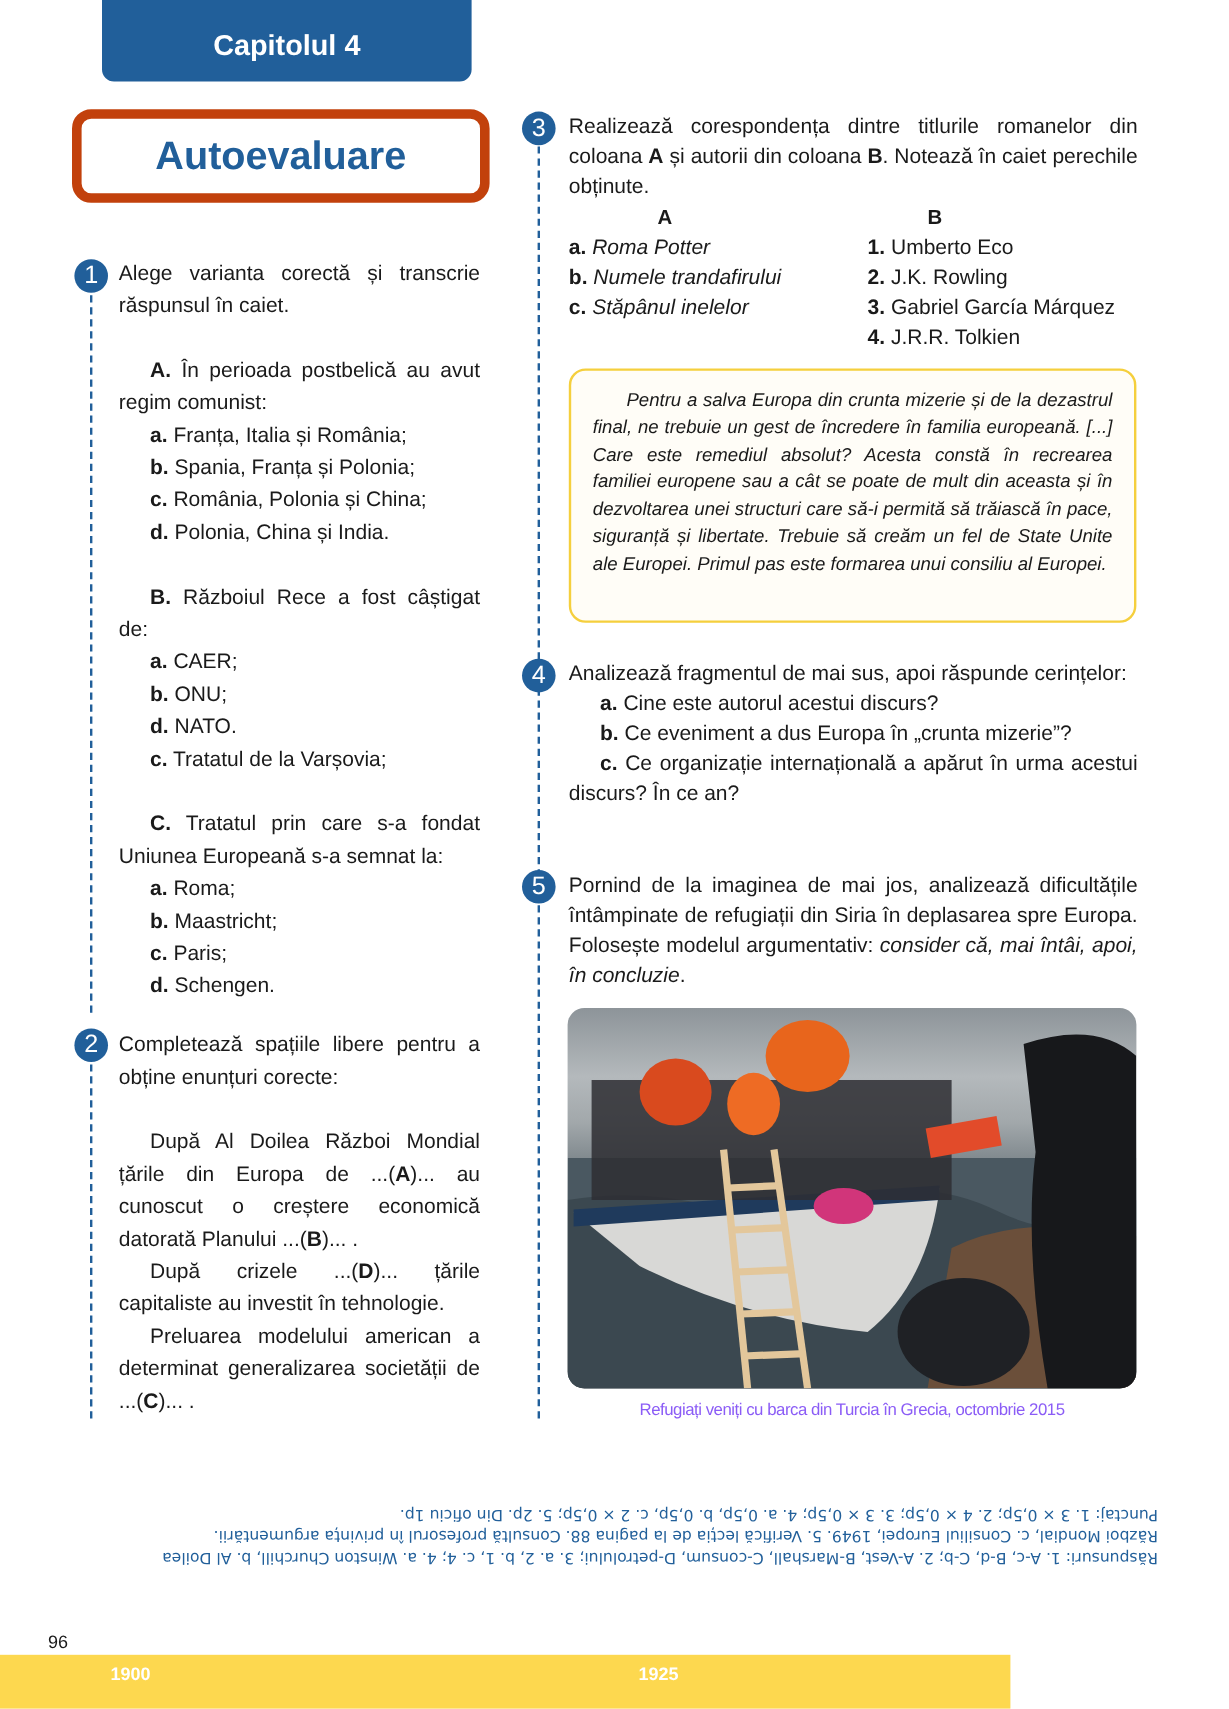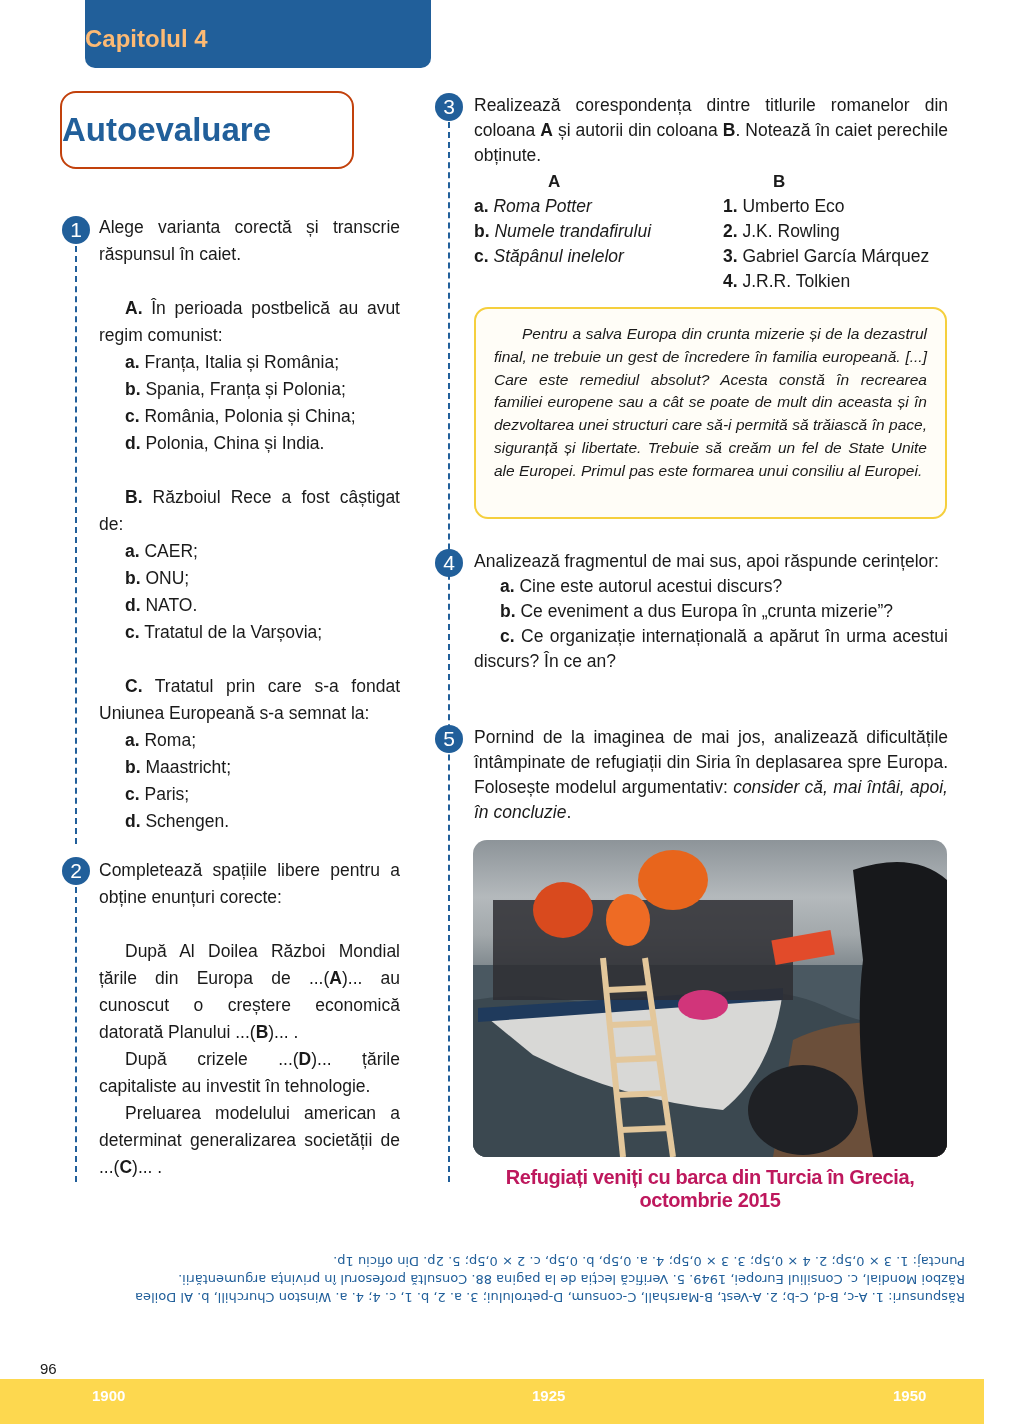--- a/index.html
+++ b/index.html
@@ -1,29 +1,29 @@
 <!DOCTYPE html>
 <html><head>
 <meta charset="utf-8">
 <style>
   * { box-sizing: border-box; margin: 0; padding: 0; }
   html, body { width: 1024px; height: 1424px; background: #ffffff; overflow: hidden; }
   body { position: relative; font-family: "DejaVu Sans", sans-serif; color: #1a1a1a; }
 
   .chapter-tab {
-    position: absolute; left: 85px; top: 0; width: 346px; height: 68px;
+    position: absolute; left: 85px; top: 0; width: 308px; height: 68px;
     background: #215f9a; border-radius: 0 0 10px 10px;
-    color: #fdba74; font-weight: bold; font-size: 24px;
-    display: flex; align-items: center; justify-content: flex-start; padding-top: 10px;
+    color: #ffffff; font-weight: bold; font-size: 24px;
+    display: flex; align-items: center; justify-content: center; padding-top: 10px;
     font-family: "Liberation Sans", sans-serif;
   }
   .title-box {
-    position: absolute; left: 60px; top: 91px; width: 294px; height: 78px;
-    border: 2px solid #c2410c; border-radius: 16px;
-    display: flex; align-items: center; justify-content: flex-start;
+    position: absolute; left: 60px; top: 91px; width: 348px; height: 78px;
+    border: 8px solid #c2410c; border-radius: 16px;
+    display: flex; align-items: center; justify-content: center;
   }
   .title-box span { color: #215f9a; font-weight: bold; font-size: 33px; font-family: "Liberation Sans", sans-serif; }
 
   .num {
     position: absolute; width: 28px; height: 28px; border-radius: 50%;
     background: #215f9a; color: #fff; font-size: 21px;
     display: flex; align-items: center; justify-content: center;
     font-family: "Liberation Sans", sans-serif;
   }
   .dash {
@@ -47,33 +47,33 @@
     font-family: "Liberation Sans", sans-serif;
   }
 
   .photo {
     position: absolute; left: 473px; top: 840px; width: 474px; height: 317px;
     border-radius: 14px; overflow: hidden;
     background: linear-gradient(180deg, #8d9499 0%, #b4b9bc 18%, #a2a8ab 30%, #4d5a62 55%, #38454d 80%, #2b343a 100%);
   }
   .caption {
     position: absolute; left: 473px; top: 1166px; width: 474px; text-align: center;
-    font-size: 20px; font-weight: bold; color: #be185d; letter-spacing: -0.4px;
+    font-size: 14px; font-weight: normal; color: #8b5cf6; letter-spacing: -0.4px;
     font-family: "Liberation Sans", sans-serif;
   }
 
   .answers {
     position: absolute; left: 105px; top: 1252px; width: 860px;
     transform: rotate(180deg); color: #215f9a; font-size: 13px; line-height: 18px;
     text-align: left; font-family: "DejaVu Sans", sans-serif;
   }
 
   .page-num { position: absolute; left: 40px; top: 1360px; font-size: 15px; font-family: "Liberation Sans", sans-serif; }
   .timeline {
-    position: absolute; left: 0; top: 1379px; width: 984px; height: 45px; background: #fdd84f;
+    position: absolute; left: 0; top: 1379px; width: 842px; height: 45px; background: #fdd84f;
   }
   .timeline span { position: absolute; top: 8px; color: #fff; font-weight: bold; font-size: 15px; font-family: "Liberation Sans", sans-serif; }
 </style>
 </head>
 <body>
 
 <div class="chapter-tab">
     <span>Capitolul 4</span>
   </div>
 <div class="title-box">

